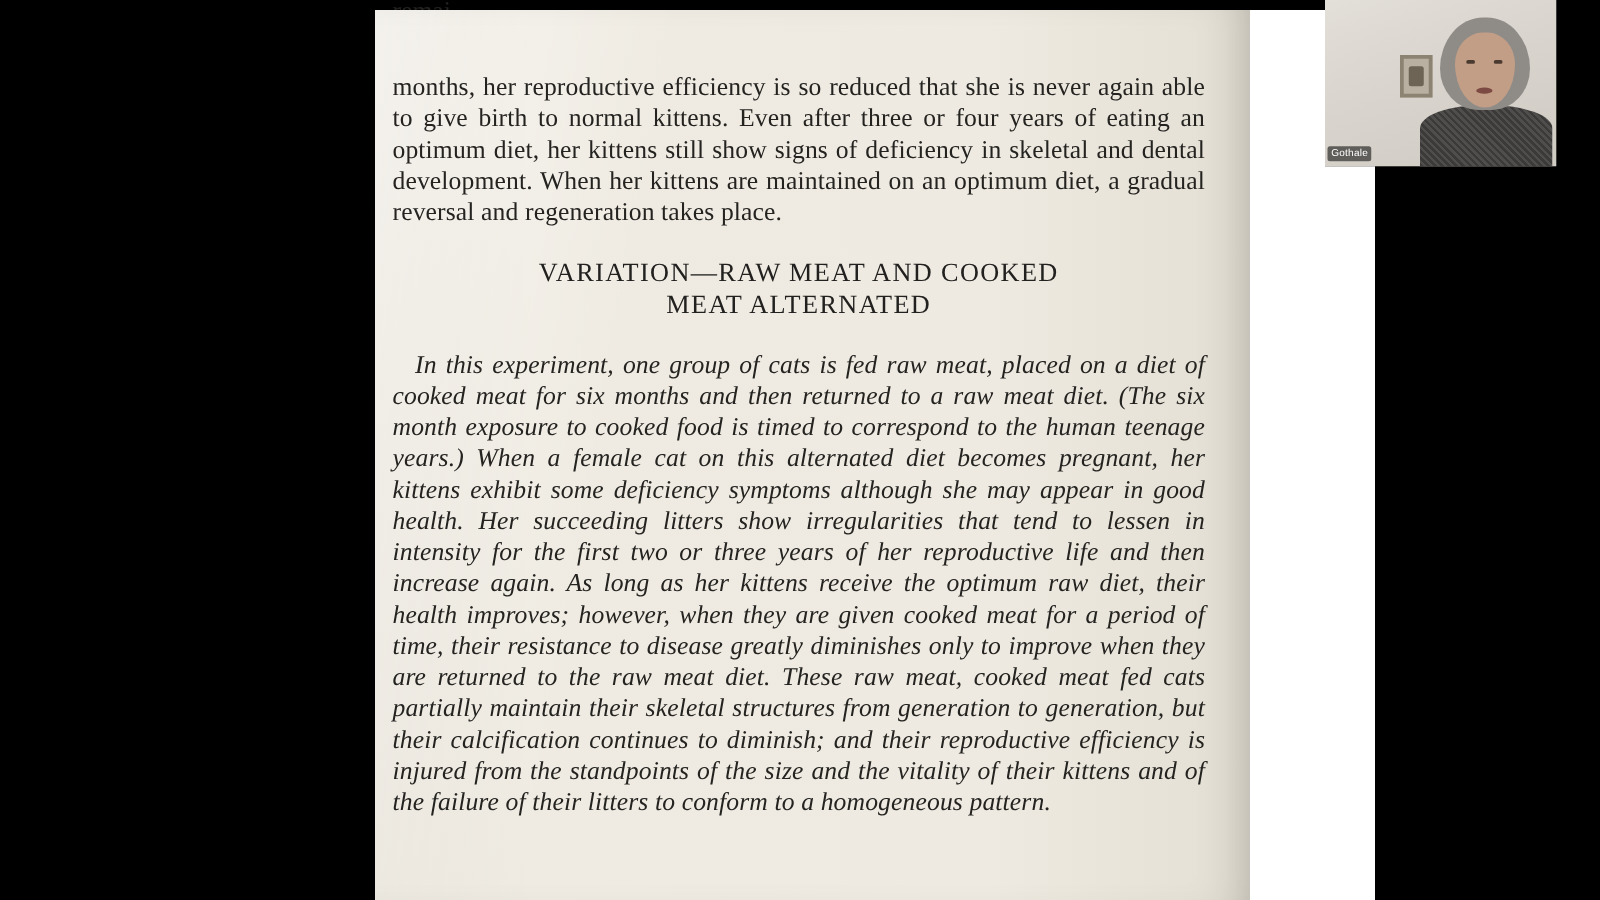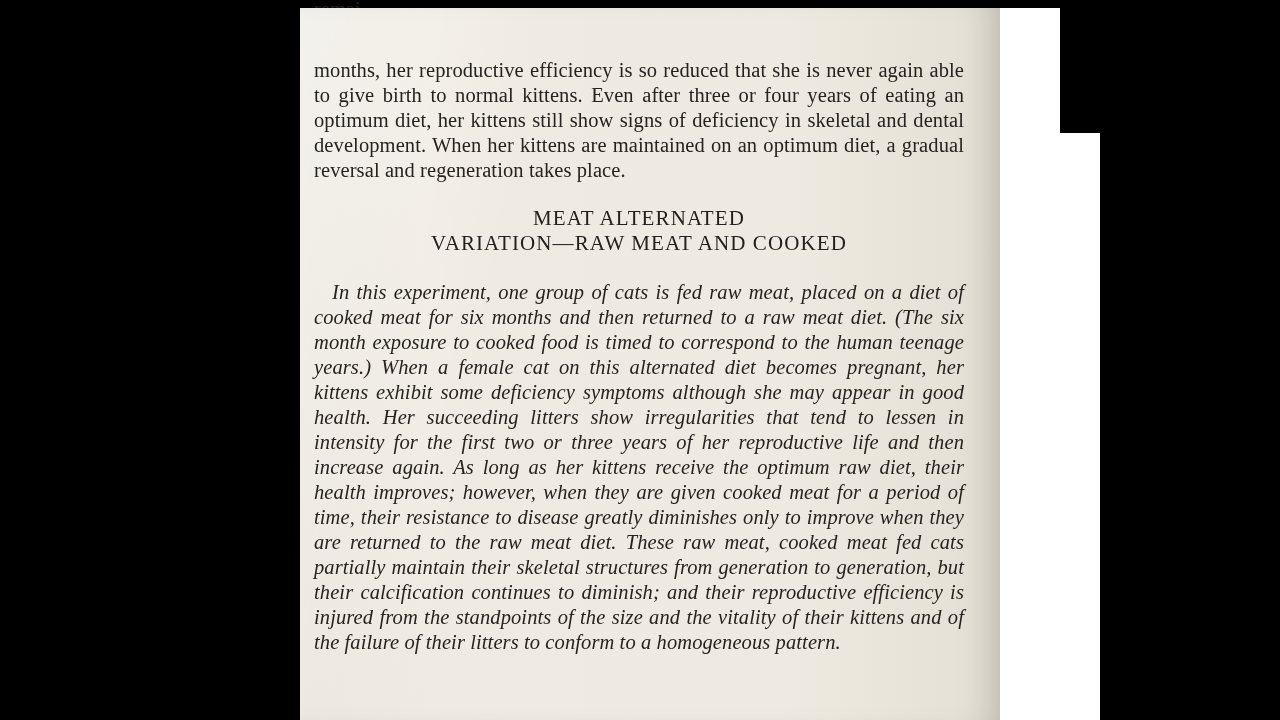--- a/index.html
+++ b/index.html
@@ -269,31 +269,42 @@
 
     <div class="page">
       <div class="page-inner">
 
         <div class="clipped-line">remai</div>
 
         <div class="para para-top">months, her reproductive efficiency is so reduced that she is never again able to give birth to normal kittens. Even after three or four years of eating an optimum diet, her kittens still show signs of deficiency in skeletal and dental development. When her kittens are maintained on an optimum diet, a gradual reversal and regeneration takes place.</div>
 
 
         <div class="heading">
+          <div>VARIATION—RAW MEAT AND COOKED</div>
           <div>MEAT ALTERNATED</div>
-          <div>VARIATION—RAW MEAT AND COOKED</div>
         </div>
 
         <div class="para para-main">
           <span class="indent">In this experiment, one group of cats is fed raw meat, placed on a diet of cooked meat for six months and then returned to a raw meat diet. (The six month exposure to cooked food is timed to correspond to the human teenage years.) When a female cat on this alternated diet becomes pregnant, her kittens exhibit some deficiency symptoms although she may appear in good health. Her succeeding litters show irregularities that tend to lessen in intensity for the first two or three years of her reproductive life and then increase again. As long as her kittens receive the optimum raw diet, their health improves; however, when they are given cooked meat for a period of time, their resistance to disease greatly diminishes only to improve when they are returned to the raw meat diet. These raw meat, cooked meat fed cats partially maintain their skeletal structures from generation to generation, but their calcification continues to diminish; and their reproductive efficiency is injured from the standpoints of the size and the vitality of their kittens and of the failure of their litters to conform to a homogeneous pattern.</span>
         </div>
 
 
       </div>
     </div>
   </div>
 
   <div class="right-white"></div>
   <div class="right-black"></div>
   <div class="right-top-black"></div>
 
+  <div class="cam-tile">
+    <div class="cam-wall"></div>
+    <div class="cam-picture-frame"></div>
+    <div class="cam-person-body"></div>
+    <div class="cam-person-hair"></div>
+    <div class="cam-person-face"></div>
+    <div class="cam-person-eye-l"></div>
+    <div class="cam-person-eye-r"></div>
+    <div class="cam-person-mouth"></div>
+    <div class="cam-name-tag">Gothale</div>
+  </div>
 
 </div>
 
 </body></html>

